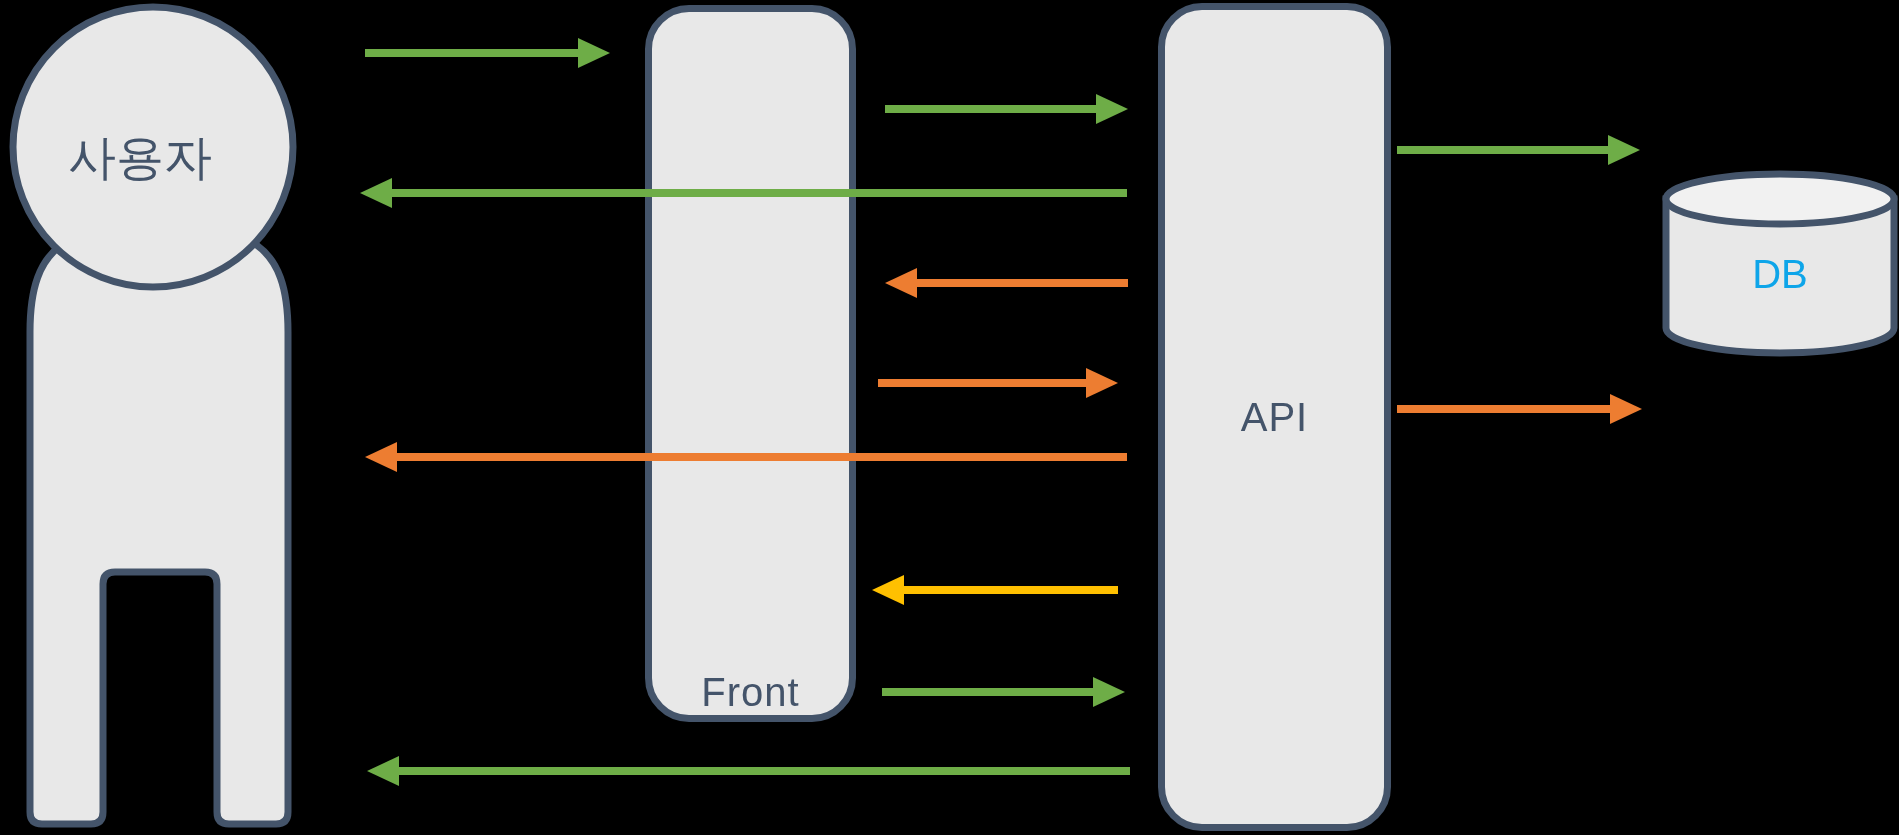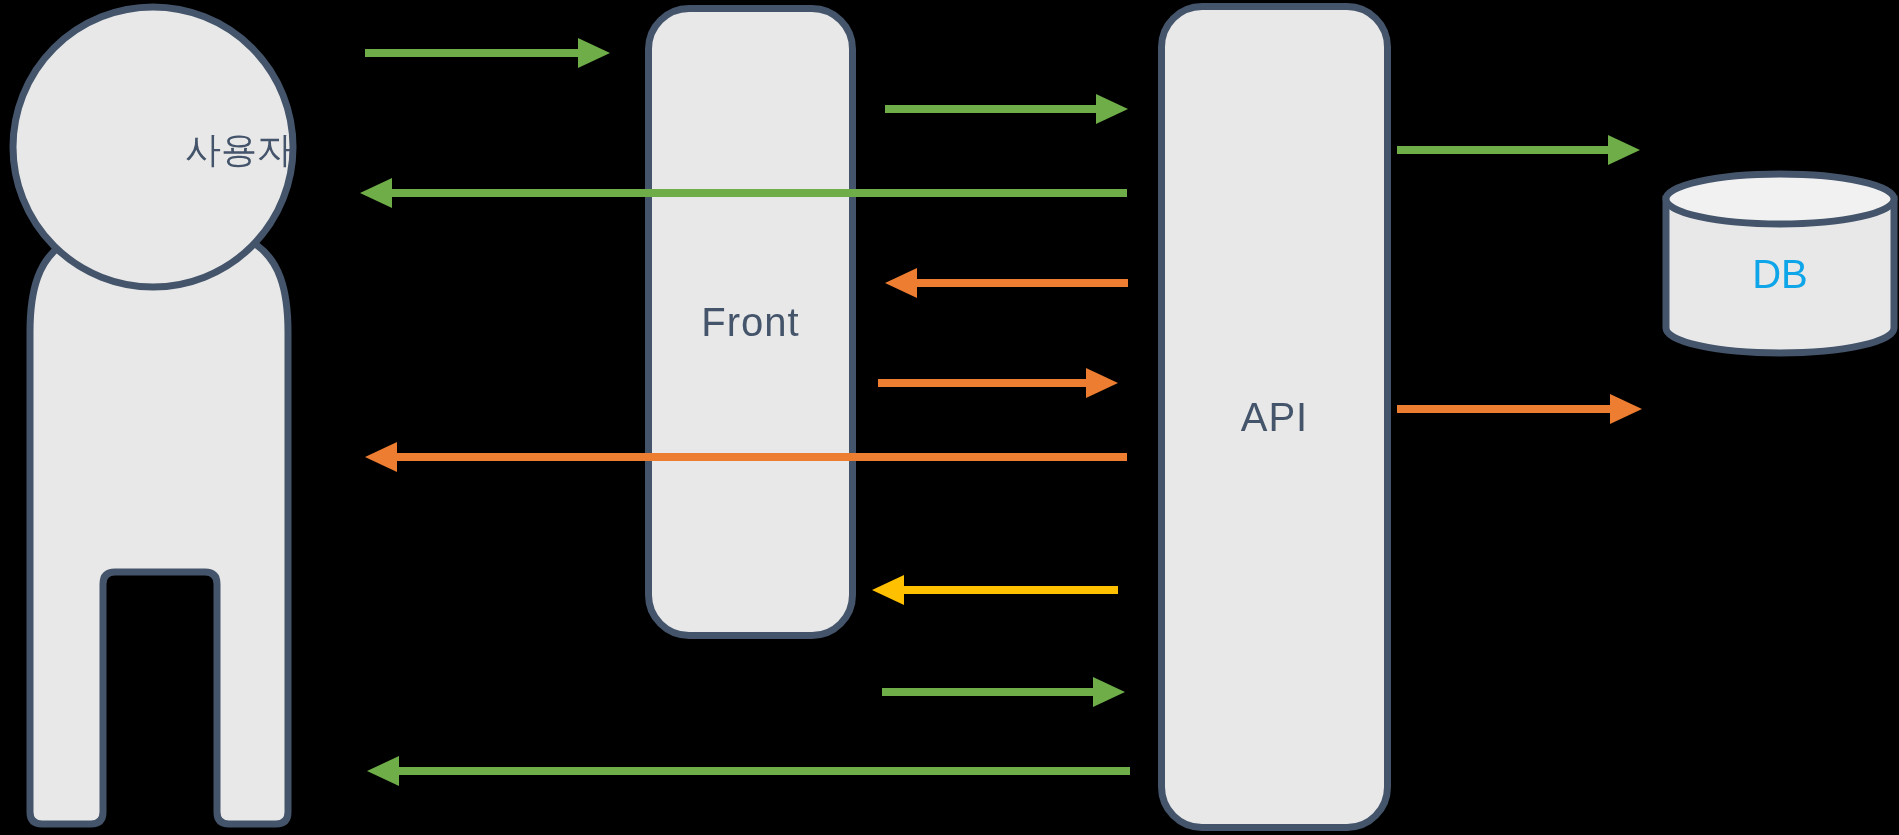--- a/index.html
+++ b/index.html
@@ -9,32 +9,32 @@
   }
   .layer{position:absolute;left:0;top:0;width:100%;height:100%;}
   .nodes{z-index:1;}
   .arrows{z-index:3;}
   
   .bar{
     position:absolute;box-sizing:border-box;
     background:#E8E8E8;border:7px solid #44546A;border-radius:44px;
     display:flex;align-items:center;justify-content:center;
   }
-  .bar-front{left:645px;top:5px;width:211px;height:634px;}
+  .bar-front{left:645px;top:5px;width:211px;height:717px;align-items:flex-end;}
   .bar-api{left:1158px;top:3px;width:233px;height:828px;}
   .node-label{
     color:#44546A;font-size:40px;letter-spacing:1px;user-select:none;
   }
   
   svg{position:absolute;left:0;top:0;overflow:visible;}
   .shape{fill:#E8E8E8;stroke:#44546A;stroke-width:7px;}
   .shape-top{fill:#F1F1F1;stroke:#44546A;stroke-width:7px;}
   .person-label{
-    position:absolute;left:13px;top:126px;width:280px;text-align:right;
-    color:#44546A;font-size:36px;z-index:2;
+    position:absolute;left:0;top:126px;width:280px;text-align:center;
+    color:#44546A;font-size:48px;z-index:2;
   }
   .db-label{
     position:absolute;left:1663px;top:252px;width:234px;text-align:center;
     color:#0ea5e9;font-size:40px;z-index:2;
   }
   
   .arrow{position:absolute;height:30px;}
   .arrow .shaft{position:absolute;top:11px;height:8px;background-color:currentColor;}
   .arrow.right .shaft{left:0;right:28px;}
   .arrow.left  .shaft{left:28px;right:0;}

